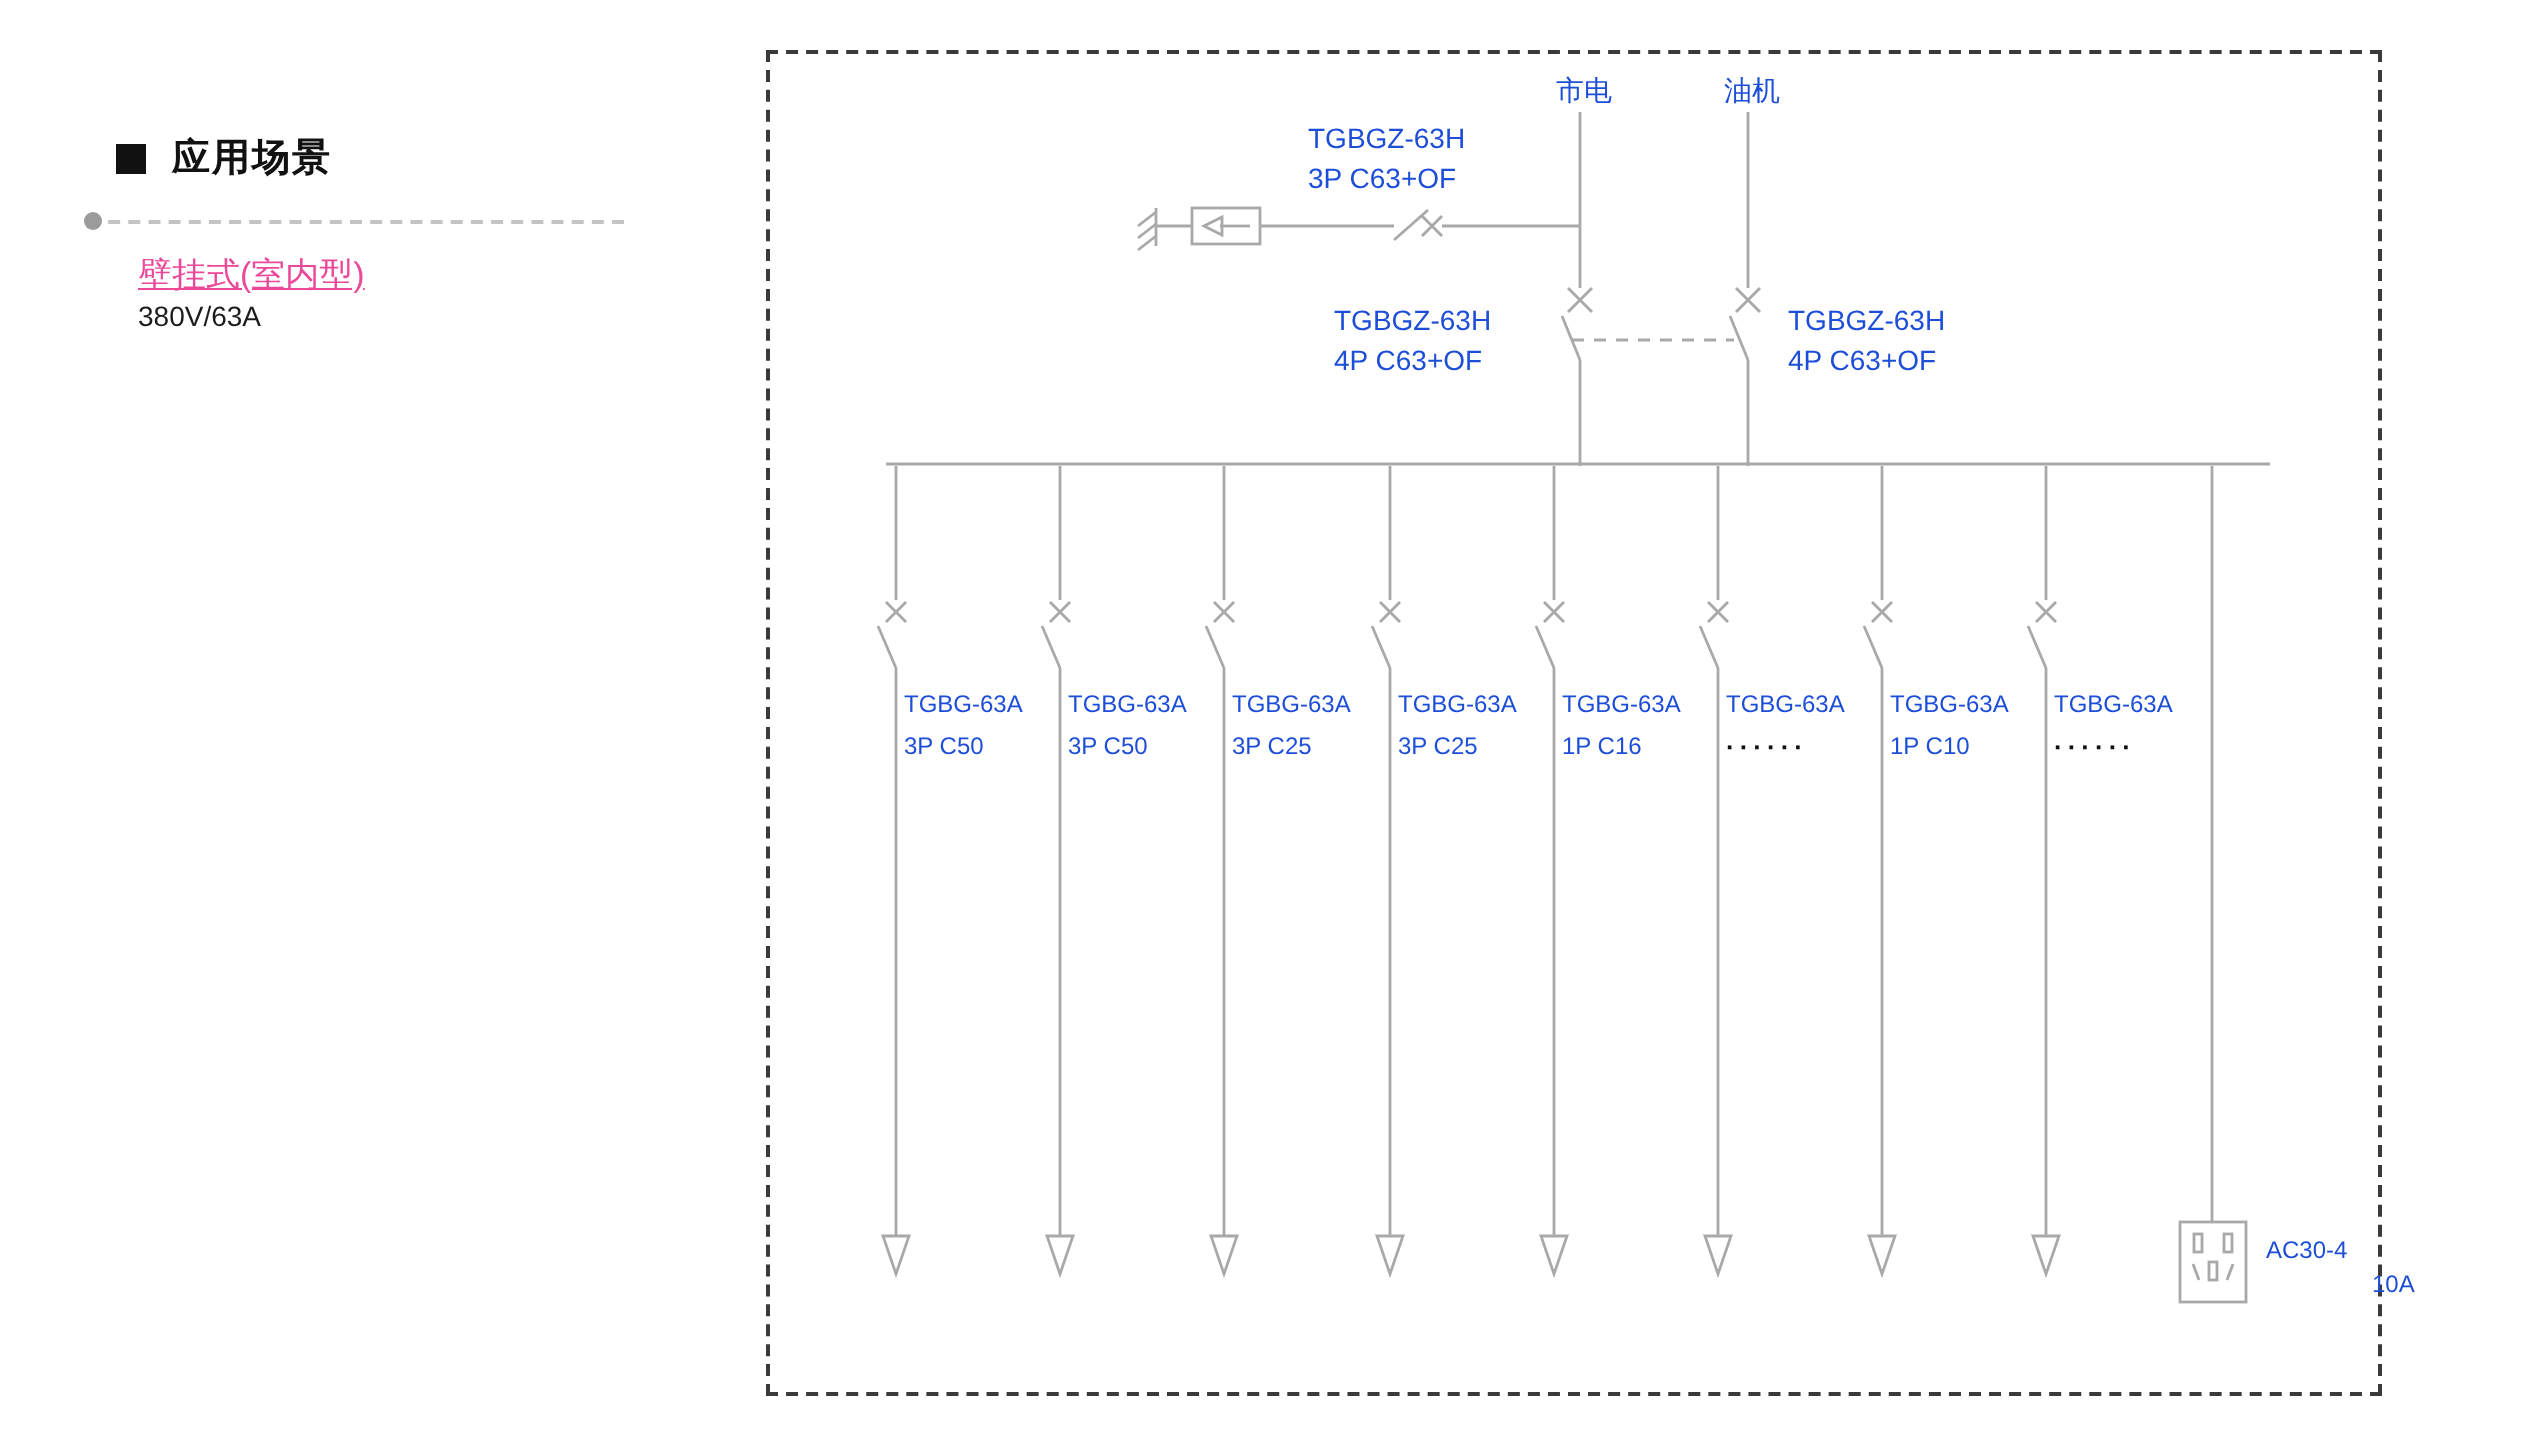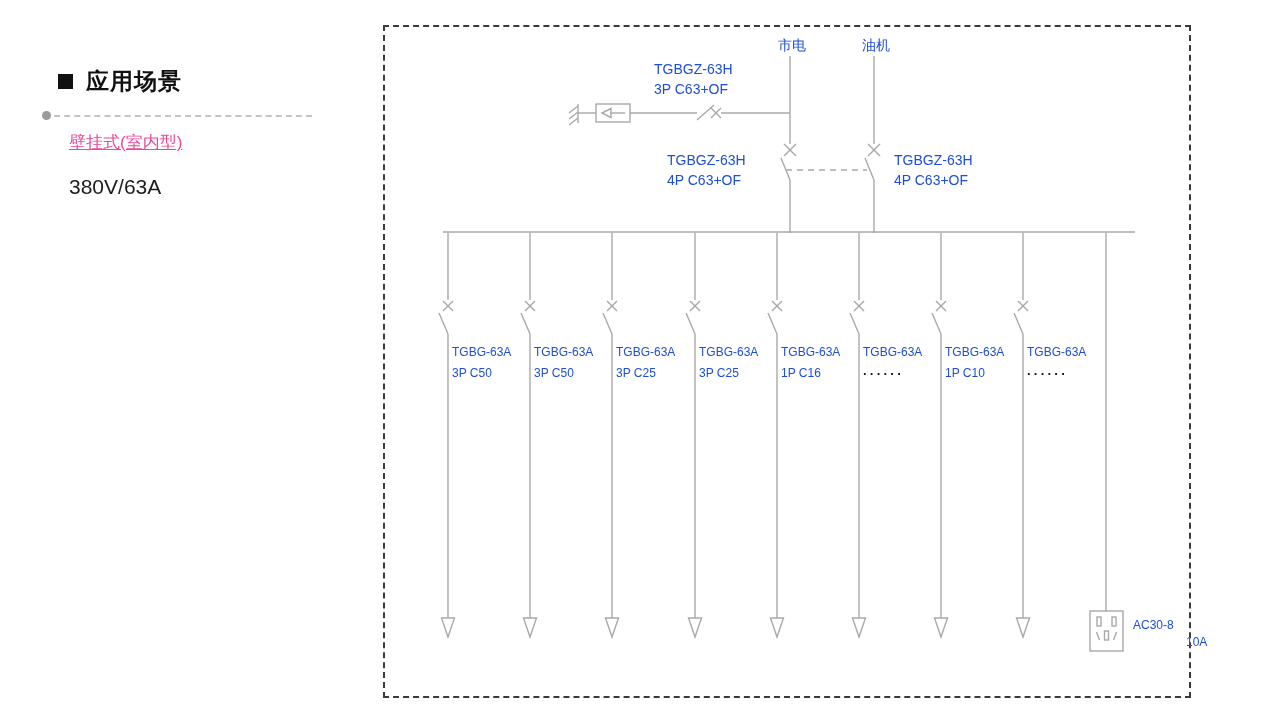--- a/index.html
+++ b/index.html
@@ -6,25 +6,25 @@
   body{
     width:1269px;height:721px;position:relative;overflow:hidden;
     font-family:"Liberation Sans","DejaVu Sans",sans-serif;color:#1a1a1a;
   }
   .page{position:absolute;inset:0;}
 
   
   .intro{position:absolute;left:44px;top:66px;width:300px;}
   .title-row{margin:0;display:flex;align-items:center;}
   .bullet{display:inline-block;width:15px;height:15px;background:#111;margin:0 13px 0 14px;}
-  .title-text{font-size:23px;font-weight:bold;color:#111;letter-spacing:1px;}
+  .title-text{font-size:19px;font-weight:bold;color:#111;letter-spacing:1px;}
   .divider{position:relative;margin-top:18px;width:268px;border-top:2px dashed #c4c4c4;}
   .divider-dot{position:absolute;left:-2px;top:-6px;width:9px;height:9px;border-radius:50%;background:#9b9b9b;}
   .subtitle{margin-top:14px;margin-left:25px;font-size:17px;color:#ec4899;text-decoration:underline;}
-  .rating{margin-top:21px;margin-left:25px;font-size:21px;color:#1c1c1c;}
+  .rating{margin-top:1px;margin-left:25px;font-size:14px;color:#1c1c1c;}
 
   
   .diagram-border{position:absolute;left:383px;top:25px;width:808px;height:673px;border:2px dashed #3a3a3a;box-sizing:border-box;}
   #diagram-svg{position:absolute;left:0;top:0;width:1269px;height:721px;}
   #diagram-svg line, #diagram-svg rect, #diagram-svg polygon, #diagram-svg path{
     stroke:#a9a9a9;stroke-width:1.4;fill:none;
   }
   .lbl{position:absolute;font-size:14px;color:#1d4ed8;white-space:nowrap;line-height:1.15;}
   .lbl.sm{font-size:12px;color:#1d4ed8;}
   .lbl.dots{font-weight:bold;letter-spacing:2.5px;font-size:13px;color:#111;}
@@ -187,21 +187,21 @@
 
   <div class="lbl" style="left:654px;top:61px">TGBGZ-63H</div>
   <div class="lbl" style="left:654px;top:81px">3P C63+OF</div>
 
   <div class="lbl" style="left:667px;top:152px">TGBGZ-63H</div>
   <div class="lbl" style="left:667px;top:172px">4P C63+OF</div>
 
   <div class="lbl" style="left:894px;top:152px">TGBGZ-63H</div>
   <div class="lbl" style="left:894px;top:172px">4P C63+OF</div>
 
-  <div class="lbl sm" style="left:1133px;top:619px">AC30-8</div>
+  <div class="lbl sm" style="left:1133px;top:619px">AC30-4</div>
   <div class="lbl sm" style="left:1186px;top:636px">10A</div>
 
 <div class="lbl sm" style="left: 452px; top: 346px;">TGBG-63A</div>
     <div class="lbl sm" style="left: 452px; top: 367px;">3P C50</div>
     <div class="lbl sm" style="left: 534px; top: 346px;">TGBG-63A</div>
     <div class="lbl sm" style="left: 534px; top: 367px;">3P C50</div>
     <div class="lbl sm" style="left: 616px; top: 346px;">TGBG-63A</div>
     <div class="lbl sm" style="left: 616px; top: 367px;">3P C25</div>
     <div class="lbl sm" style="left: 699px; top: 346px;">TGBG-63A</div>
     <div class="lbl sm" style="left: 699px; top: 367px;">3P C25</div>

